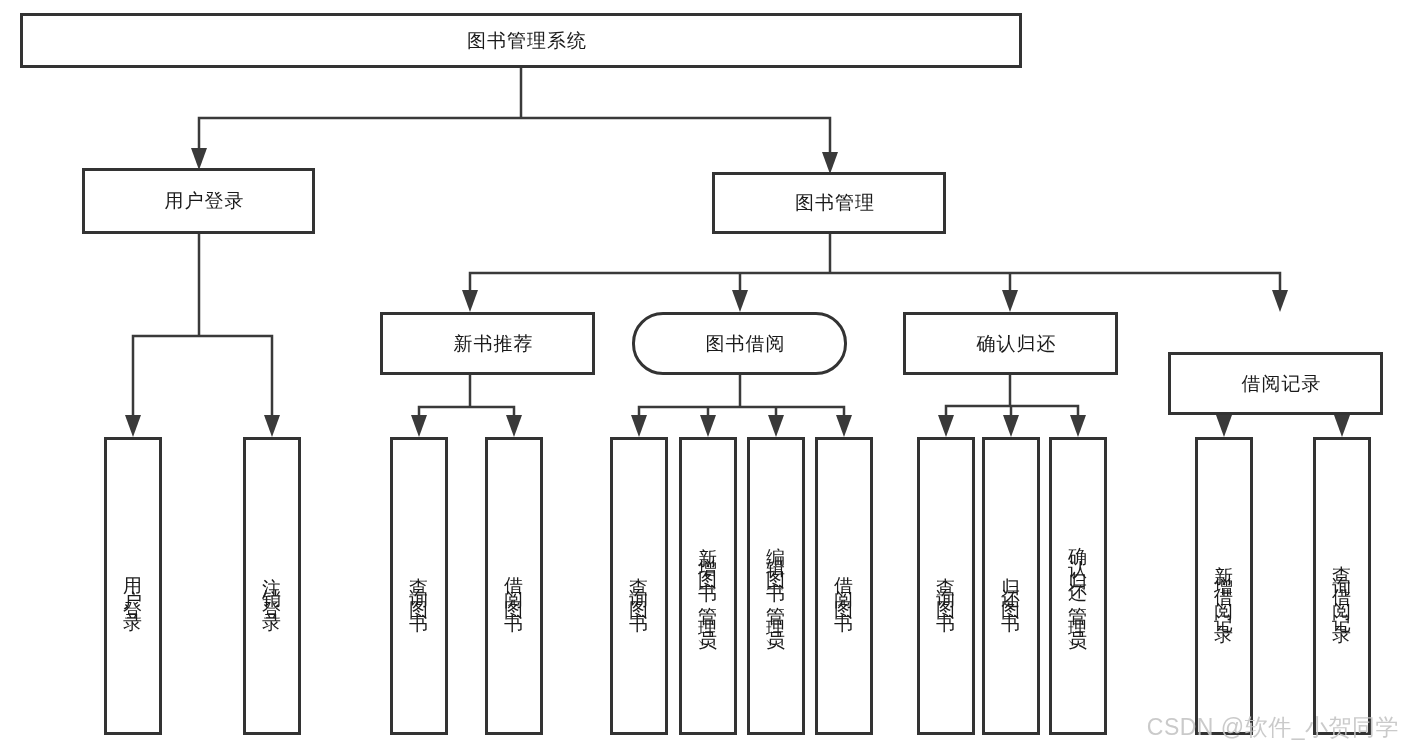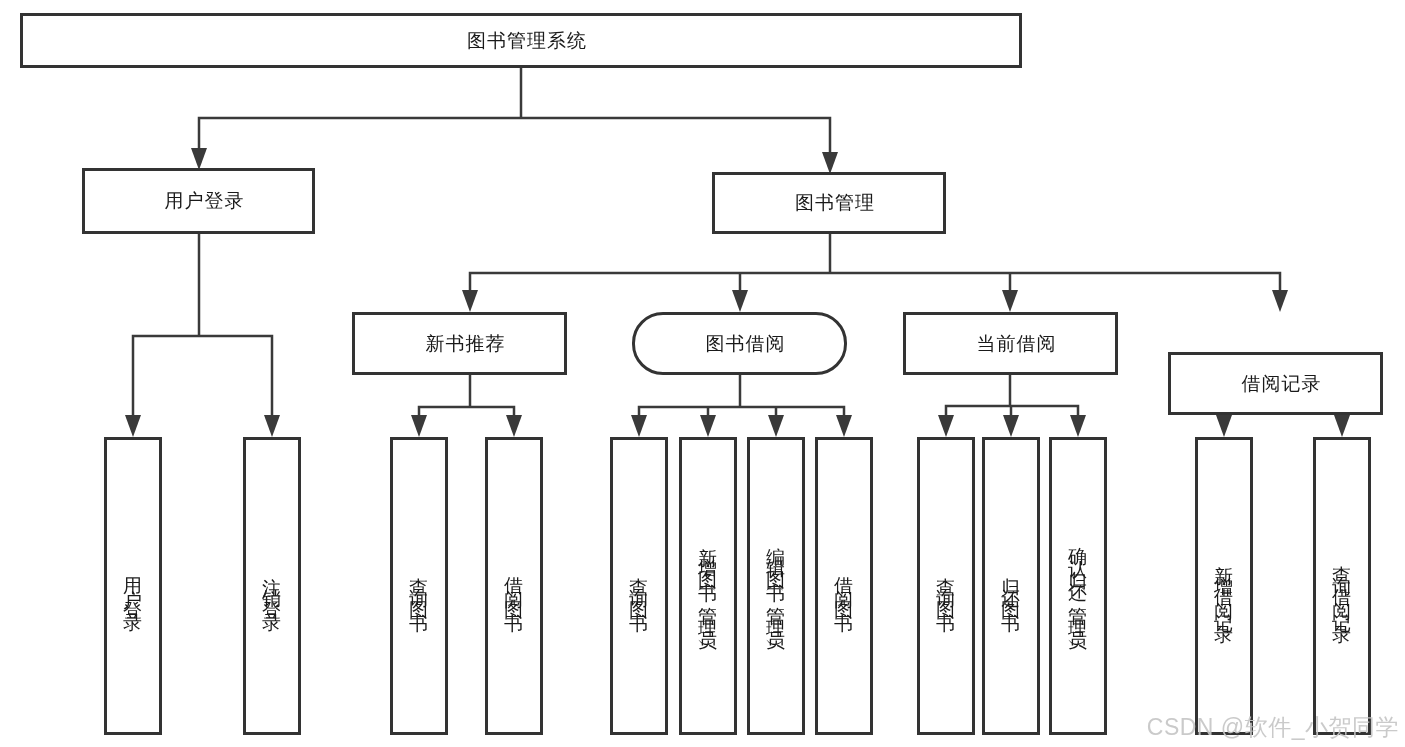--- a/index.html
+++ b/index.html
@@ -128,28 +128,28 @@
     <span>图书管理系统</span>
   </div>
 
   <div class="hbox" style="left:82px; top:168px; width:233px; height:66px;">
     <span>用户登录</span>
   </div>
   <div class="hbox" style="left:712px; top:172px; width:234px; height:62px;">
     <span>图书管理</span>
   </div>
 
-  <div class="hbox sec" style="left:352px;justify-content:center;">
+  <div class="hbox sec" style="left:380px;justify-content:center;">
     <span>新书推荐</span>
   </div>
   <div class="hbox sec" style="left:632px;border-radius:31px;">
     <span>图书借阅</span>
   </div>
   <div class="hbox sec" style="left:903px;">
-    <span>当前借阅</span>
+    <span>确认归还</span>
   </div>
   <div class="hbox sec" style="left:1168px;margin-top:40px;">
     <span>借阅记录</span>
   </div>
 
   <div class="vbox" style="left:104px;">
     <span class="vtext">用户登录</span>
   </div>
   <div class="vbox" style="left:243px;">
     <span class="vtext">注销登录</span>

